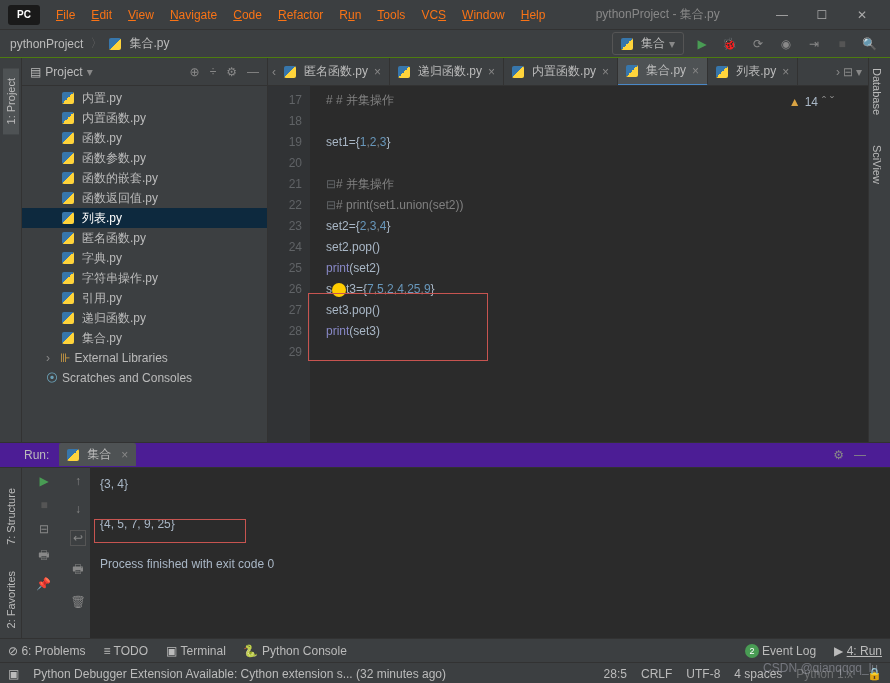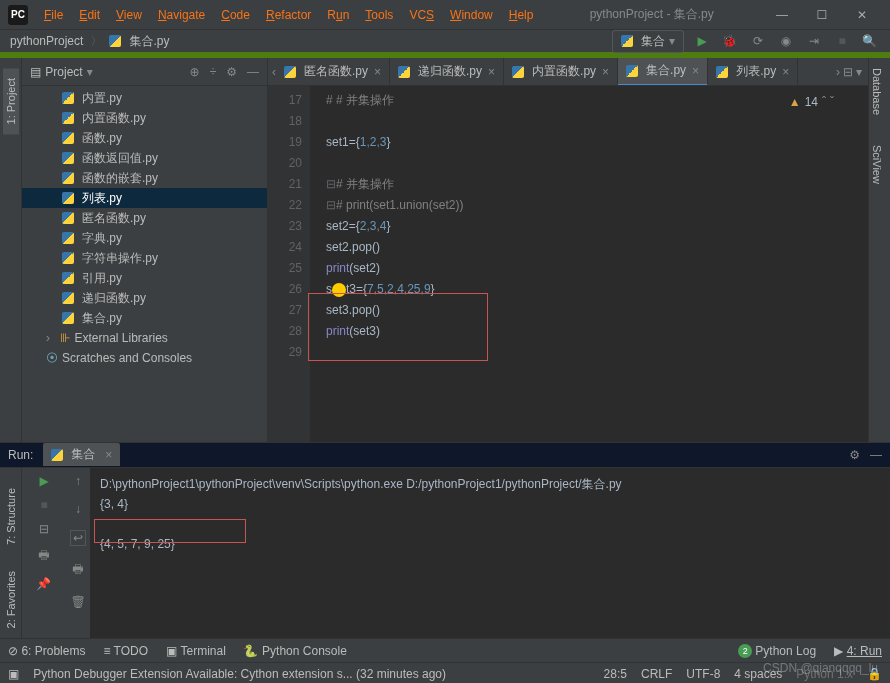--- a/index.html
+++ b/index.html
@@ -1,23 +1,23 @@
 <!DOCTYPE html>
 <html><head>
 <meta charset="utf-8">
 <style>
 *{margin:0;padding:0;box-sizing:border-box;font-family:'Segoe UI',Arial,sans-serif;font-size:12px;-webkit-user-select:none}
 body{width:890px;height:683px;background:#3c3f41;color:#bbb;overflow:hidden;position:relative}
 .titlebar{height:30px;background:#3c3f41;display:flex;align-items:center;padding:0 8px;border-bottom:1px solid #323232}
-.logo{width:20px;height:20px;background:#1a1a1a;border-radius:3px;display:flex;align-items:center;justify-content:center;color:#fff;font-weight:bold;font-size:10px;margin-right:8px}
+.logo{width:32px;height:20px;background:#1a1a1a;border-radius:3px;display:flex;align-items:center;justify-content:center;color:#fff;font-weight:bold;font-size:10px;margin-right:8px}
 .menuitem{padding:4px 8px;cursor:pointer;color:#f97316}
 .menuitem u{text-decoration:underline}
 .title-center{flex:1;text-align:center;color:#888}
 .winbtn{width:40px;height:30px;display:flex;align-items:center;justify-content:center;color:#aaa;cursor:pointer}
-.navbar{height:28px;background:#3c3f41;display:flex;align-items:center;padding:0 10px;border-bottom:6px solid #4d7c0f}
+.navbar{height:28px;background:#3c3f41;display:flex;align-items:center;padding:0 10px;border-bottom:1px solid #4d7c0f}
 .breadcrumb{display:flex;align-items:center;gap:4px}
 .bc-item{color:#bbb}
 .bc-sep{color:#666;margin:0 3px}
 .pyicon{width:12px;height:12px;display:inline-block;background:linear-gradient(135deg,#3776ab 50%,#ffd43b 50%);border-radius:2px;margin-right:4px;vertical-align:middle}
 .nav-right{margin-left:auto;display:flex;align-items:center;gap:8px}
 .run-config{background:#3c3f41;border:1px solid #555;border-radius:3px;padding:2px 8px;display:flex;align-items:center;gap:4px}
 .tbtn{width:20px;height:20px;display:flex;align-items:center;justify-content:center;cursor:pointer}
 .play{color:#499c54}
 .bug{color:#499c54}
 .main{display:flex;height:384px}
@@ -48,21 +48,21 @@
 .c-fn{color:#8888c6}
 .c-op{color:#a9b7c6}
 .bulb{display:inline-block;width:14px;height:14px;background:#fc0;border-radius:50%;vertical-align:middle}
 .hl-box{position:absolute;border:1px solid #c75450;pointer-events:none}
 .warn-badge{position:absolute;top:6px;right:34px;display:flex;align-items:center;gap:4px;font-size:11px}
 .warn-tri{color:#d9a343}
 .nav-arrows{color:#888}
 .right-gutter{width:22px;background:#3c3f41;border-left:1px solid #323232}
 .rvtab{writing-mode:vertical-lr;padding:10px 2px;font-size:11px;color:#bbb;cursor:pointer}
 .run-panel{height:196px;background:#2b2b2b;border-top:1px solid #323232;display:flex;flex-direction:column}
-.run-hdr{height:26px;background:#0f172a;display:flex;align-items:center;padding:0 8px;border-bottom:1px solid #323232}
+.run-hdr{height:26px;background:#4c1d95;display:flex;align-items:center;padding:0 24px;border-bottom:1px solid #323232}
 .run-tab{display:flex;align-items:center;gap:4px;background:#4e5254;padding:3px 8px;border-radius:2px 2px 0 0}
 .run-hdr-right{margin-left:auto;display:flex;gap:10px;color:#888}
 .run-body{flex:1;display:flex}
 .run-left{width:22px}
 .run-tools{width:44px;background:#3c3f41;display:flex;flex-direction:column;align-items:center;padding-top:6px;gap:10px;color:#888}
 .run-tools2{width:24px;background:#3c3f41;display:flex;flex-direction:column;align-items:center;padding-top:6px;gap:14px;color:#888}
 .console{flex:1;padding:6px 10px;font-family:Consolas,monospace;font-size:13px;line-height:20px;color:#a9b7c6;position:relative}
 .bottom-bar{height:24px;background:#3c3f41;border-top:1px solid #323232;display:flex;align-items:center;padding:0 8px;gap:18px;font-size:11px}
 .bottom-bar .spacer{flex:1}
 .evlog{background:#499c54;border-radius:8px;width:14px;height:14px;color:#fff;display:flex;align-items:center;justify-content:center;font-size:9px;margin-right:3px}
@@ -142,25 +142,29 @@
       <div class="tree-item">
           <span class="pyicon"></span>
           <span>内置函数.py</span>
         </div>
       <div class="tree-item">
           <span class="pyicon"></span>
           <span>函数.py</span>
         </div>
       <div class="tree-item">
           <span class="pyicon"></span>
+          <span>函数参数.py</span>
+        </div>
+      <div class="tree-item">
+          <span class="pyicon"></span>
+          <span>函数的嵌套.py</span>
+        </div>
+      <div class="tree-item">
+          <span class="pyicon"></span>
           <span>函数返回值.py</span>
-        </div>
-      <div class="tree-item">
-          <span class="pyicon"></span>
-          <span>函数的嵌套.py</span>
         </div>
       <div class="tree-item sel">
           <span class="pyicon"></span>
           <span>列表.py</span>
         </div>
       <div class="tree-item">
           <span class="pyicon"></span>
           <span>匿名函数.py</span>
         </div>
       <div class="tree-item">
@@ -300,39 +304,39 @@
       <span>📌</span>
     </div>
     <div class="run-tools2">
       <span>↑</span>
       <span>↓</span>
       <span style="border:1px solid #555;padding:0 2px">↩</span>
       <span>🖶</span>
       <span>🗑</span>
     </div>
     <div class="console">
-      <div>D:\pythonProject1\pythonProject\venv\Scripts\python.exe D:/pythonProject1/pythonProject/集合.py</div>
       <div>{3, 4}</div>
       <div style="height:20px"></div>
       <div>{4, 5, 7, 9, 25}</div>
       <div style="height:20px"></div>
+      <div>Process finished with exit code 0</div>
       <div class="hl-box" style="top:51px;left:4px;width:152px;height:24px"></div>
     </div>
   </div>
 </div>
 
 <div class="bottom-bar">
   <span>⊘ <span>6: Problems</span></span>
   <span>≡ <span>TODO</span></span>
   <span>▣ <span>Terminal</span></span>
   <span>🐍 <span>Python Console</span></span>
   <div class="spacer"></div>
   <span style="display:flex;align-items:center">
       <span class="evlog">2</span>
-      <span>Python Log</span>
+      <span>Event Log</span>
     </span>
   <span>▶ <u>4: Run</u></span>
 </div>
 
 <div class="status-bar">
   <span>▣</span>
   <span>Python Debugger Extension Available: Cython extension s... (32 minutes ago)</span>
   <div class="spacer"></div>
   <span>28:5</span>
   <span>CRLF</span>

